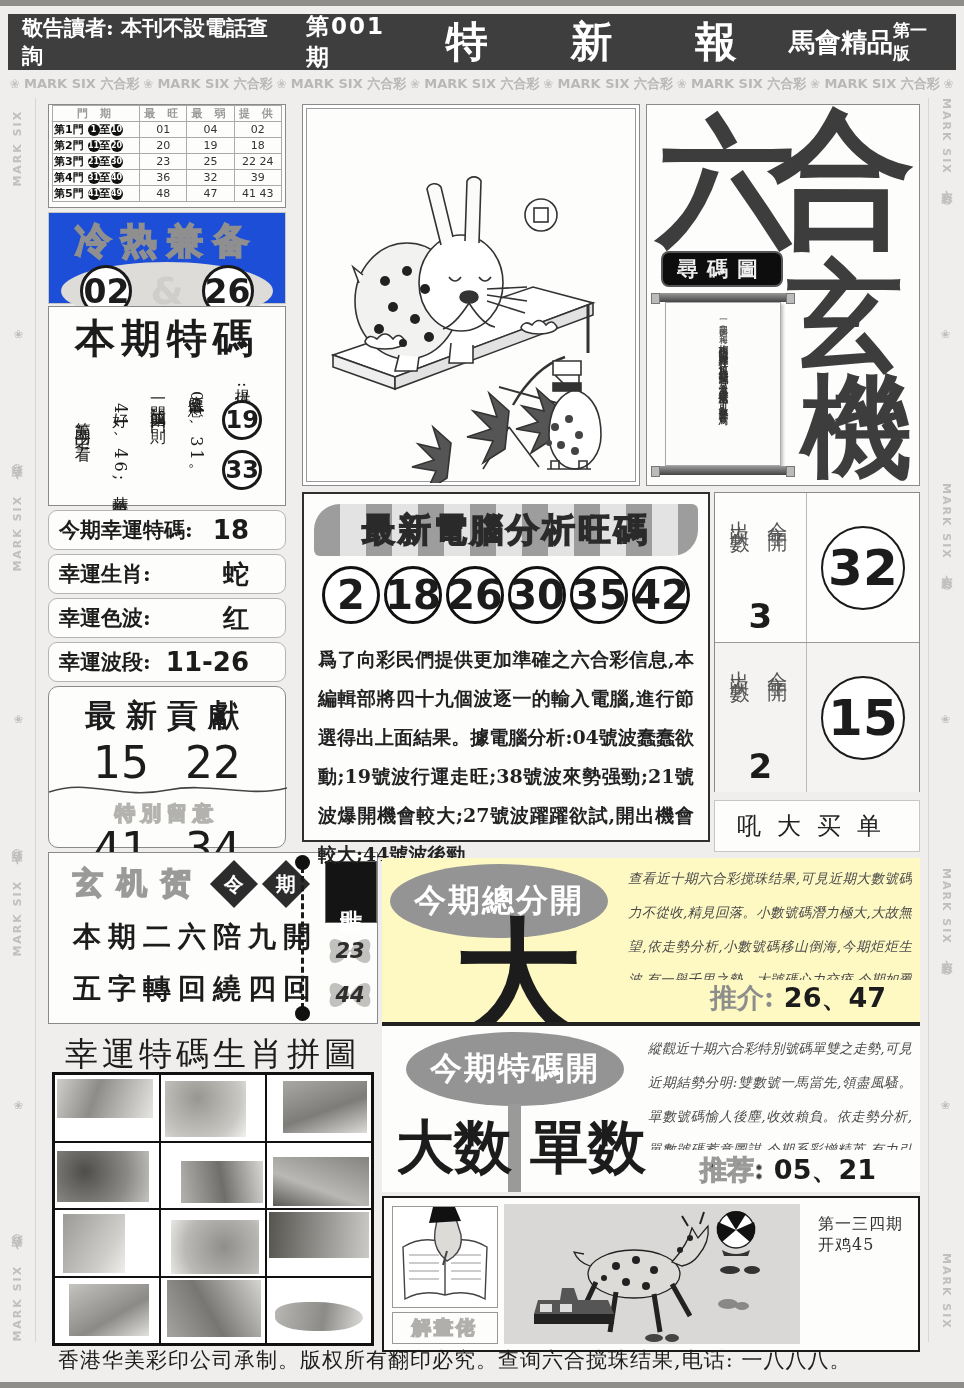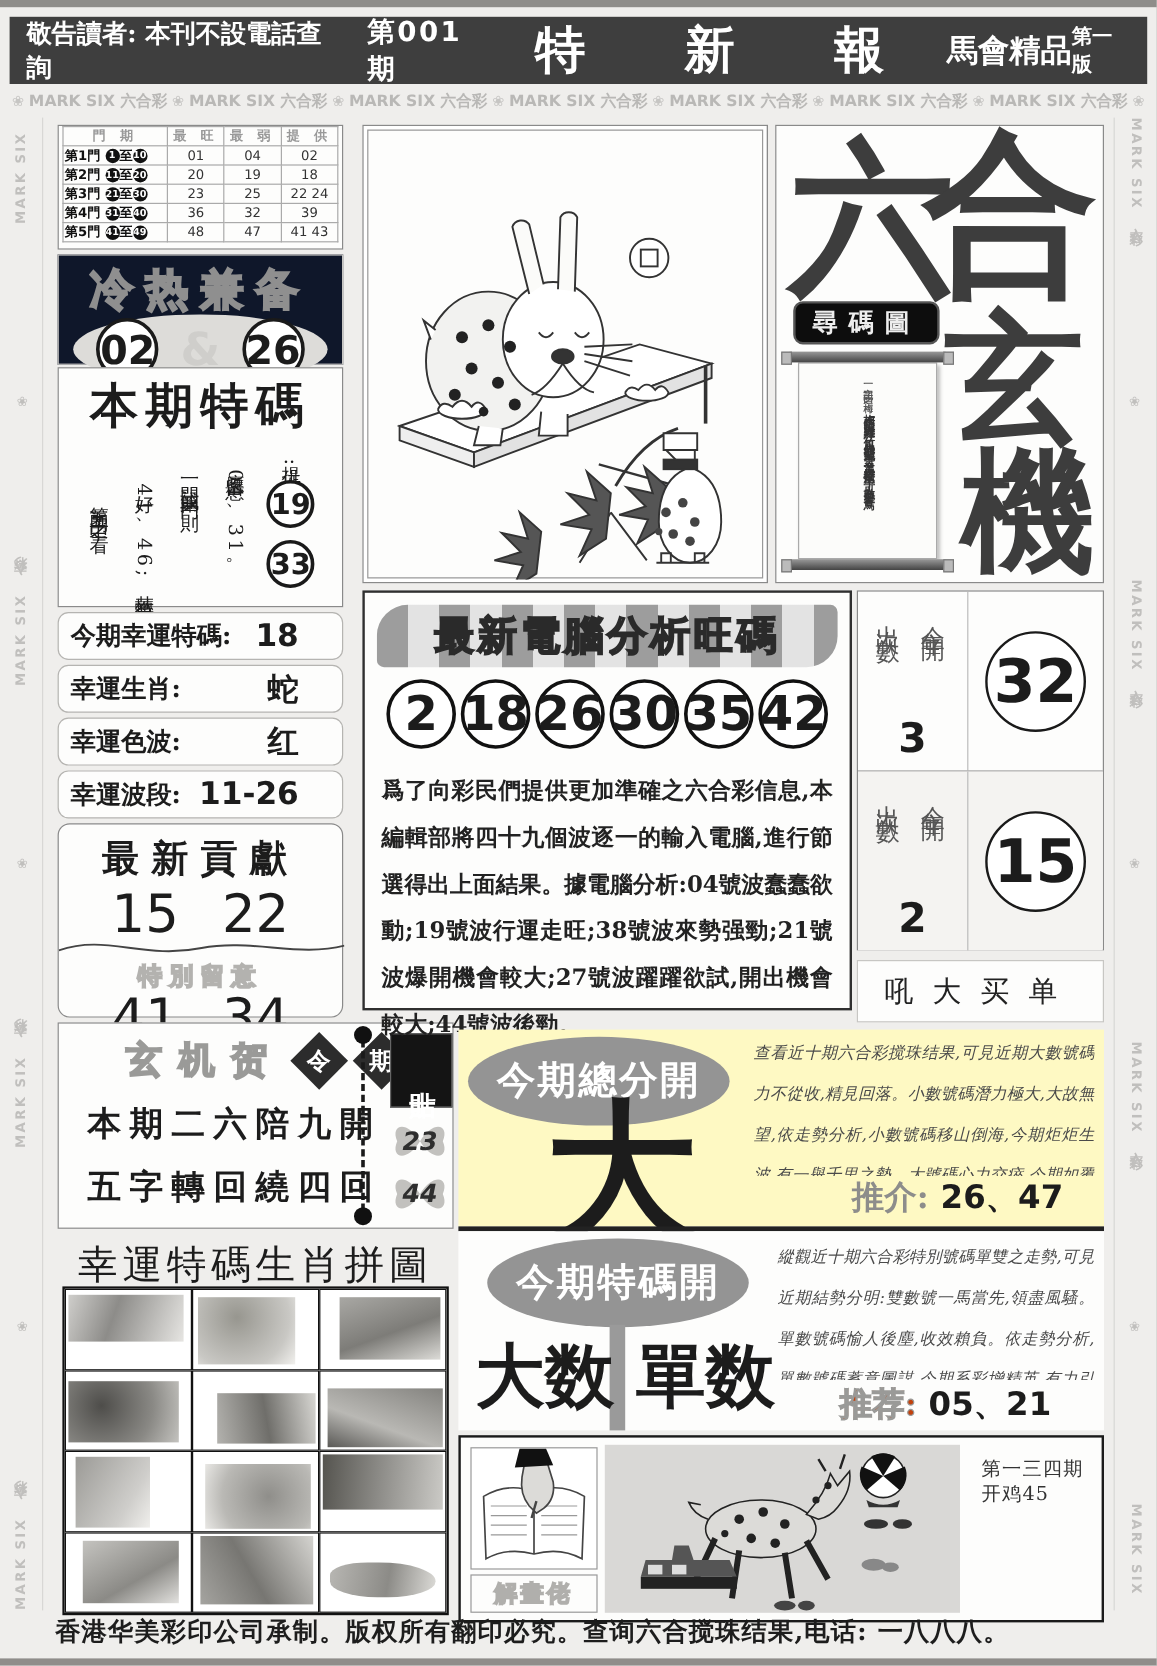--- a/index.html
+++ b/index.html
@@ -58,21 +58,21 @@
     border-radius:9px; display:flex; align-items:center; padding:0 10px; }
   .lrow .lab { font-size:21px; font-weight:bold; font-family:"DejaVu Serif", serif;}
   .lrow .val { margin-left:auto; margin-right:26px; font-size:26px; font-weight:bold;}
   
   .cbox { border-radius:10px; }
   .ctl { text-align:center; font-size:31px; font-weight:bold; letter-spacing:10px; font-family:"DejaVu Serif", serif; margin-top:8px;}
   .cnums { display:flex; justify-content:space-around; font-size:44px; padding:0 26px;}
   .cnote { text-align:center; font-size:20px; font-weight:bold; letter-spacing:6px;
     color:#f2f2f0; -webkit-text-stroke:1.5px #b3b2af; margin-top:2px;}
   
-  .xtl { display:flex; align-items:center; gap:6px; padding:10px 0 0 24px;margin-left:32px;}
+  .xtl { display:flex; align-items:center; gap:6px; padding:10px 0 0 24px;}
   .xgray { font-size:30px; font-weight:bold; letter-spacing:14px; color:#f2f2f0;
     -webkit-text-stroke:1.8px #9a9a98; font-family:"DejaVu Serif", serif;}
   .dia { width:34px; height:34px; background:#2c2c2c; transform:rotate(45deg); display:flex;
     align-items:center; justify-content:center; margin:0 6px;}
   .dia span { transform:rotate(-45deg); color:#fff; font-size:20px; font-weight:bold; font-family:"DejaVu Serif", serif;}
   .xline { font-size:28px; font-weight:bold; font-family:"DejaVu Serif", serif; letter-spacing:7px; padding-left:24px; margin-top:14px;}
   .dash { position:absolute; top:14px; bottom:14px; left:252px; border-left:3px dashed #1a1a1a;}
   .dash::before,.dash::after { content:""; position:absolute; left:-9px; width:15px; height:15px; border-radius:50%; background:#111;}
   .dash::before { top:-12px;} .dash::after { bottom:-12px;}
   .tipbox { position:absolute; left:276px; top:8px; width:52px; height:62px; background:#141414; border:1px solid #666;
@@ -140,21 +140,21 @@
     font-size:21px; font-weight:bold; letter-spacing:9px;}
   .scroll { position:absolute; left:18px; top:188px; width:116px; height:182px;}
   .roller { position:relative; height:9px; background:linear-gradient(#999,#444); margin:0 -7px;}
   .roller::before,.roller::after { content:""; position:absolute; top:0; width:7px; height:9px; background:#bbb; border:1px solid #777;}
   .roller::before { left:-7px;} .roller::after { right:-7px;}
   .spaper { height:164px; background:#fcfcfa; border:1px solid #aaa; box-shadow:2px 2px 3px rgba(0,0,0,.25);
     display:flex; justify-content:center; padding-top:12px;}
   .poem { writing-mode:vertical-rl; font-size:9.5px; letter-spacing:2px; color:#333; font-weight:bold;}
   .poem .pin { font-size:8px; color:#555; margin-left:3px;}
   
-  .foot { position:absolute; left:46px; bottom:8px; font-size:21px; font-family:"DejaVu Serif", serif; color:#1d1d1d; letter-spacing:1px;font-weight:bold;}
+  .foot { position:absolute; left:58px; bottom:8px; font-size:21px; font-family:"DejaVu Serif", serif; color:#1d1d1d; letter-spacing:1px;}
 </style>
 </head>
 <body>
 
 <div class="page">
 
   <div class="hdr">
     <span class="hdr-notice">敬告讀者: 本刊不設電話查詢</span>
     <span class="hdr-issue">第001期</span>
     <span class="hdr-title">特 新 報</span>
@@ -235,21 +235,21 @@
       <tr>
         <td class="g"><span>第5門</span> <span class="cnum">41</span><span>至</span><span class="cnum">49</span></td>
         <td>48</td>
         <td>47</td>
         <td>41 43</td>
       </tr>
     </tbody>
       </table>
   </div>
 
-  <div class="abs" style="left:48px; top:206px; width:238px; height:92px; background:#0f172a; border:1px solid #c7c6c3;">
+  <div class="abs" style="left:48px; top:206px; width:238px; height:92px; background:#1d4ed8; border:1px solid #c7c6c3;">
     <div class="chtl">冷热兼备</div>
     <div class="chpill" style="margin-top:-4px;">
       <span class="bigc">02</span>
       <span class="amp">&amp;</span>
       <span class="bigc">26</span>
     </div>
   </div>
 
   <div class="abs wbox" style="left:48px; top:300px; width:238px; height:200px;">
     <div class="sctl">本期特碼</div>
@@ -500,21 +500,21 @@
   </div>
   <div class="thickline" style="left:382px; top:1016px; width:538px;"></div>
 
   <div class="abs" style="left:382px; top:1020px; width:538px; height:166px; background:#fdfdfc;padding-left:17px;">
     <div class="obadge" style="left:24px; top:6px;">今期特碼開</div>
     <div class="stem" style="left:126px; top:78px; height:88px;"></div>
     <span class="bignum2" style="left:14px; top:92px;">大数</span>
     <span class="bignum2" style="left:148px; top:92px;">單数</span>
     <div class="obody" style="left:266px; top:6px; width:264px; height:118px; overflow:hidden;">縱觀近十期六合彩特別號碼單雙之走勢,可見近期結勢分明:雙數號一馬當先,領盡風騷。單數號碼愉人後塵,收效賴負。依走勢分析,單數號碼蓄意圖謀,今期系彩增精英,有力引領彩壇。雙數號碼走勢熱落,今期狀態疲勞,不可過多關注,故今期特碼單也。</div>
     <div class="orec" style="right:44px; bottom:4px;">
-      <span class="rl" style="-webkit-text-stroke:1px #9a9a98; color:#c2410c;">推荐:</span><span>05、21</span>
+      <span class="rl" style="-webkit-text-stroke:1px #9a9a98; color:#404040;">推荐:</span><span>05、21</span>
     </div>
   </div>
 
   <div class="abs wbox botbox" style="left:382px; top:1190px; width:538px; height:156px;">
     <div class="handp">
       <svg width="104" height="100" viewBox="0 0 104 100">
         <g fill="none" stroke="#444" stroke-width="1.4">
           <path d="M10 40 q20 -12 42 -4 q22 -8 42 4 l-2 52 q-18 -10 -40 -4 q-22 -6 -40 4 z" fill="#fff"></path>
           <path d="M52 36 v52"></path>
           <path d="M16 48 h30 M16 56 h30 M16 64 h30 M16 72 h30 M58 48 h30 M58 56 h30 M58 64 h30 M58 72 h30" stroke="#999" stroke-width="1"></path>

